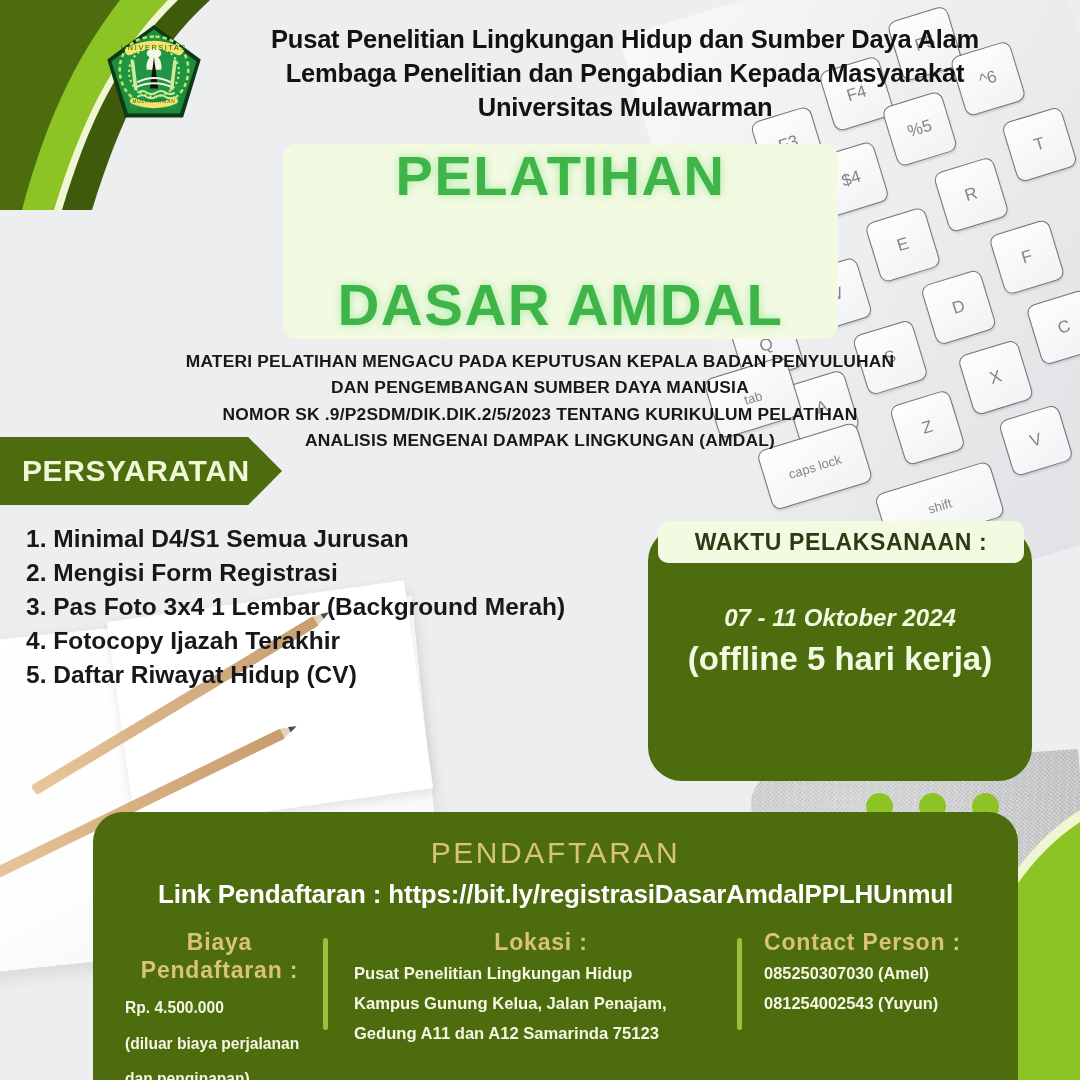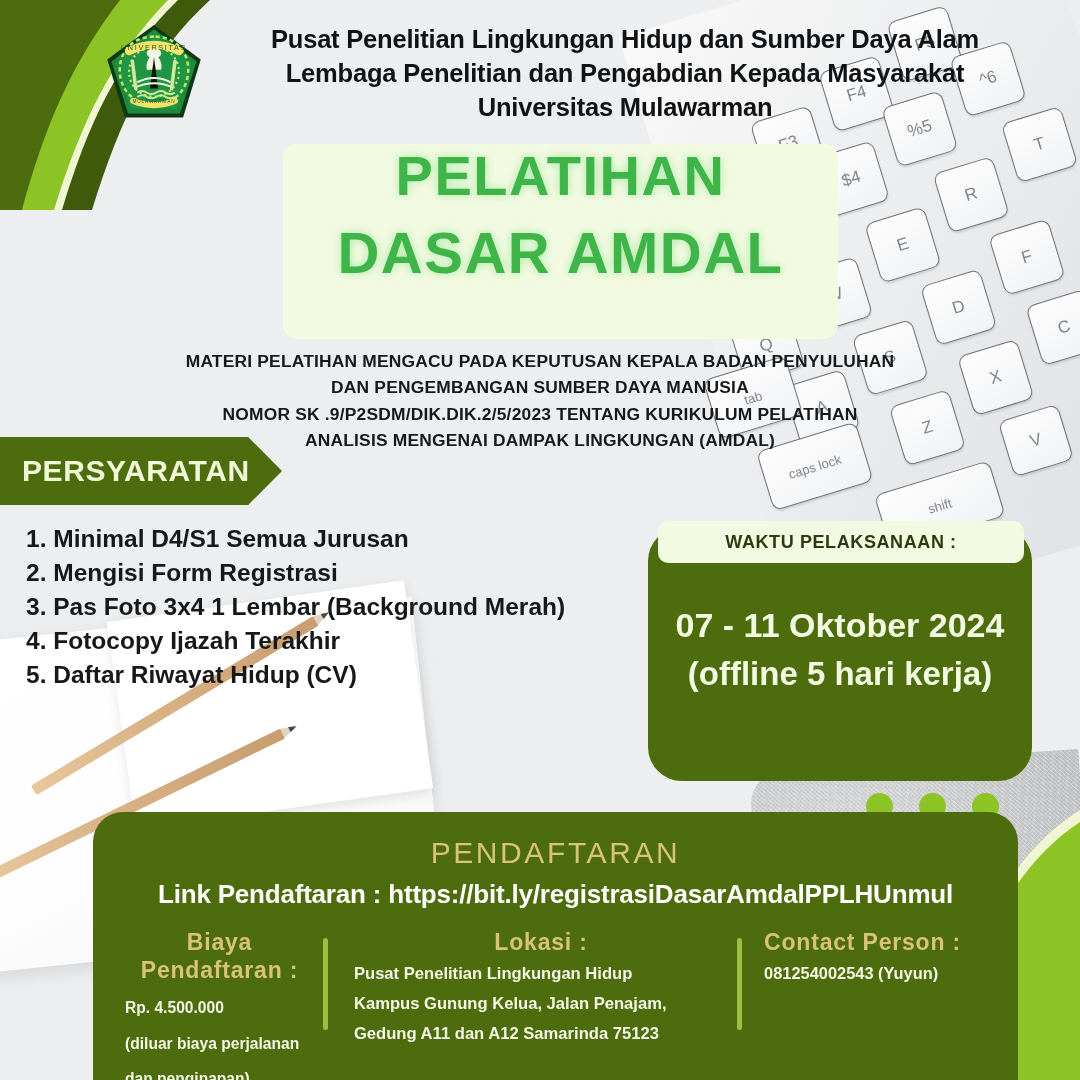--- a/index.html
+++ b/index.html
@@ -118,21 +118,21 @@
     white-space:nowrap;
   }
 
   
   .title-card{
     position:absolute; left:283px; top:144px;
     width:555px; height:195px;
     background:#f3fae2;
     border-radius:14px;
     display:flex; flex-direction:column;
-    align-items:center; justify-content:flex-start;
+    align-items:center; justify-content:space-between;
     gap:12px;
   }
   .title-line{
     font-size:56px;
     font-weight:600;
     color:#3fb449;
     letter-spacing:1.5px;
     line-height:1.15;
     text-shadow:0 0 10px rgba(100,220,110,.55);
   }
@@ -186,28 +186,28 @@
     border-radius:34px;
   }
   .waktu-chip{
     position:absolute; left:658px; top:521px;
     width:366px; height:42px;
     background:#f3fae2;
     border-radius:10px;
     display:flex; align-items:center; justify-content:center;
   }
   .waktu-chip-text{
-    font-size:18px; font-weight:bold;
+    font-size:23px; font-weight:bold;
     color:#2e3a12; letter-spacing:.6px;
   }
   .waktu-body{
     position:absolute; left:648px; top:600px; width:384px;
     text-align:center; color:#f3fae2;
   }
-  .waktu-date{ font-size:34px; font-weight:bold; line-height:1.5; }
+  .waktu-date{ font-size:24px; font-weight:bold; line-height:1.5;font-style:italic; }
   .waktu-note{ font-size:33px; font-weight:bold; line-height:1.4; }
 
   
   .dots{ position:absolute; left:866px; top:793px; display:flex; gap:26px; }
   .dot{ width:27px; height:27px; border-radius:50%; background:#8cc425; }
 
   
   .panel{
     position:absolute; left:93px; top:812px;
     width:925px; height:268px;
@@ -400,19 +400,20 @@
       <div class="col lokasi">
         <div class="col-head center">Lokasi :</div>
         <div class="col-body loc">Pusat Penelitian Lingkungan Hidup</div>
         <div class="col-body loc">Kampus Gunung Kelua, Jalan Penajam,</div>
         <div class="col-body loc">Gedung A11 dan A12 Samarinda 75123</div>
         <span class="divider"></span>
       </div>
 
       <div class="col contact">
         <div class="col-head">Contact Person :</div>
+        <div class="col-body">085250307030 (Amel)</div>
         <div class="col-body">081254002543 (Yuyun)</div>
       </div>
 
     </div>
   </div>
 
 </div>
 
 </body></html>

